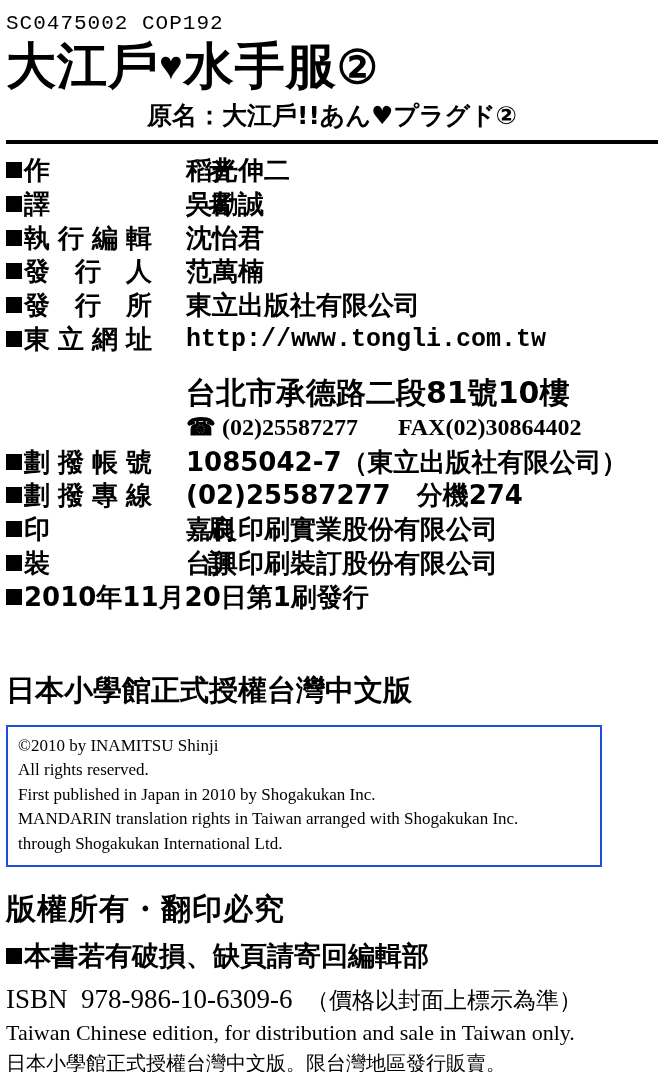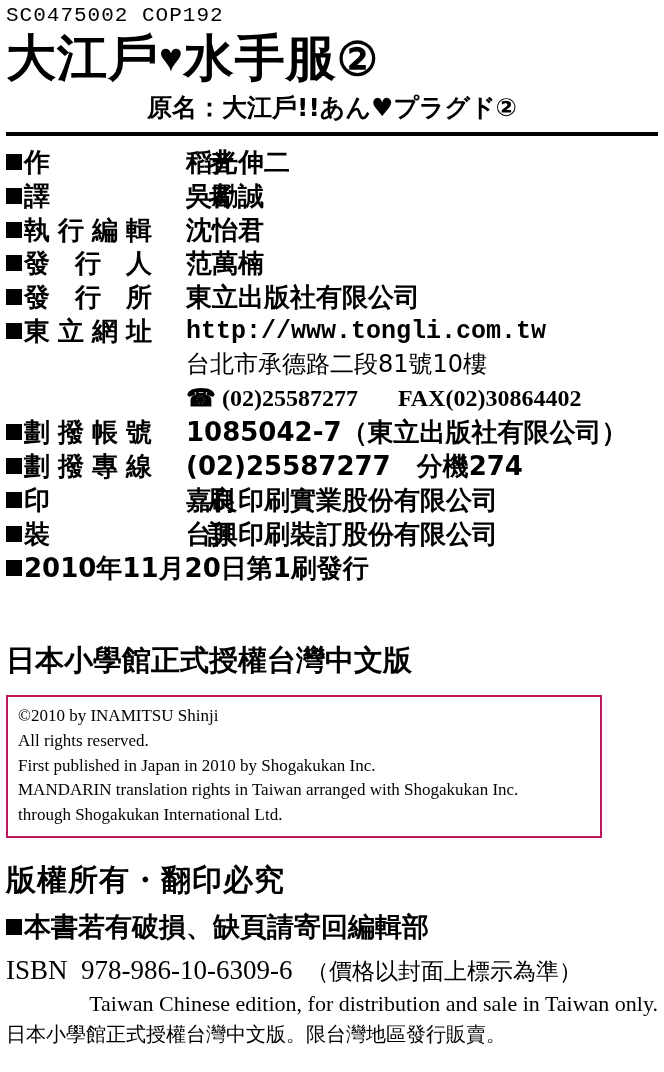--- a/index.html
+++ b/index.html
@@ -21,21 +21,21 @@
     height: 1072px;
     padding: 0;
     box-sizing: border-box;
   }
 
   
   .code-line {
     font-family: "Liberation Mono", monospace;
     font-size: 21px;
     letter-spacing: 1px;
-    padding: 4px 0 0 6px;
+    padding: 12px 0 0 6px;
     font-weight: 500;
   }
 
   
   .title-block {
     padding: 0 6px;
   }
   .main-title {
     font-family: Liberation Sans, sans-serif;
     font-weight: bold;
@@ -112,22 +112,23 @@
     letter-spacing: 0px;
   }
   .indent-row {
     display: flex;
     font-size: 26px;
     line-height: 1.30;
     white-space: nowrap;
   }
   .indent-row .credit-label { visibility: hidden; }
   .addr {
-    font-weight: normal;
-    font-size: 24px;
+    font-weight: bold;
+    font-size: 30px;
+    margin-top: 16px;
   }
   .tel-row {
     font-weight: bold;
     font-size: 24px;
     font-family: "Liberation Serif", serif;
   }
   .tel-row .fax {
     margin-left: 34px;
   }
   .single-line {
@@ -141,21 +142,21 @@
   
   .license-title {
     font-family: "DejaVu Sans", sans-serif;
     font-weight: bold;
     font-size: 29px;
     margin: 56px 6px 8px 6px;
     white-space: nowrap;
   }
   .copyright-box {
     margin: 14px 6px 0 6px;
-    border: 2px solid #be185d;
+    border: 2px solid #1d4ed8;
     padding: 7px 10px 8px 10px;
     width: 596px;
     box-sizing: border-box;
   }
   .copyright-box div {
     font-family: "Liberation Serif", serif;
     font-size: 17px;
     line-height: 1.45;
     white-space: nowrap;
   }
@@ -184,21 +185,20 @@
   }
   .isbn .note {
     font-family: "DejaVu Sans", sans-serif;
     font-size: 23px;
   }
   .footer-en {
     font-family: "Liberation Serif", serif;
     font-size: 22px;
     margin: 4px 6px 0 6px;
     white-space: nowrap;
-    text-align: right;
   }
   .footer-jp {
     font-family: "DejaVu Sans", sans-serif;
     font-size: 20px;
     margin: 4px 6px 0 6px;
     white-space: nowrap;
   }
 </style>
 </head>
 <body>

